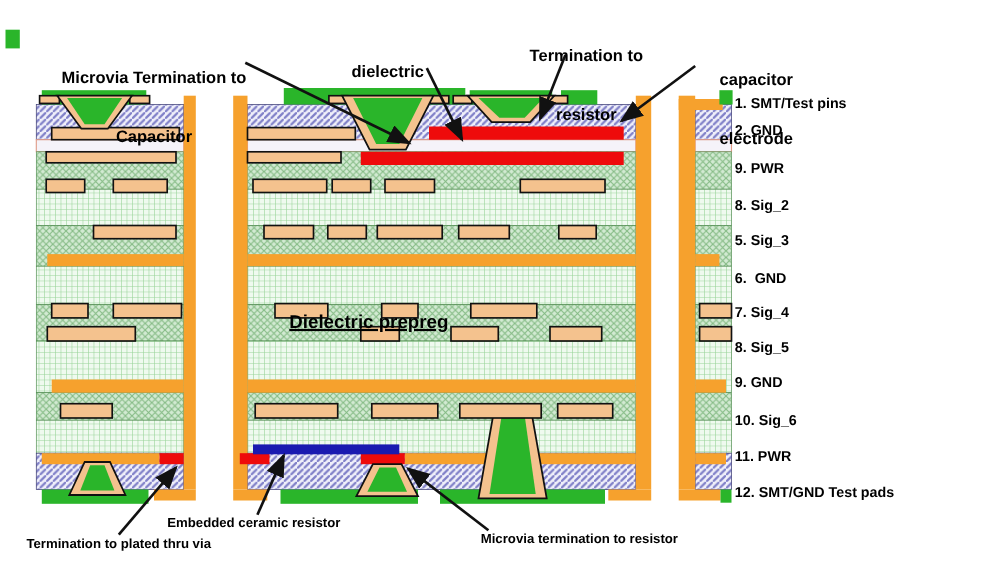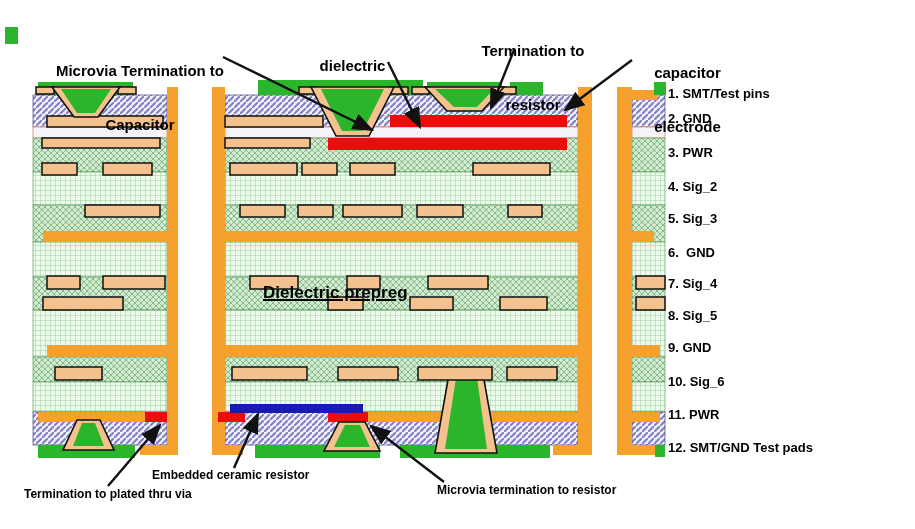--- a/index.html
+++ b/index.html
@@ -243,22 +243,22 @@
   </div>
 
   <div class="inline-label" style="left:263px;top:283px;">Dielectric prepreg</div>
 
   <div class="bottom-callout" style="left:152px;top:466px;">Embedded ceramic resistor</div>
   <div class="bottom-callout" style="left:24px;top:485px;">Termination to plated thru via</div>
   <div class="bottom-callout" style="left:437px;top:481px;">Microvia termination to resistor</div>
 
   <div class="stack-label" style="top:85px;">1. SMT/Test pins</div>
   <div class="stack-label" style="top:110px;">2. GND</div>
-  <div class="stack-label" style="top:144px;">3. PWR</div>
-  <div class="stack-label" style="top:178px;">4. Sig_2</div>
+  <div class="stack-label" style="top:144px;">9. PWR</div>
+  <div class="stack-label" style="top:178px;">8. Sig_2</div>
   <div class="stack-label" style="top:210px;">5. Sig_3</div>
   <div class="stack-label" style="top:244px;text-align:center;">6.  GND</div>
   <div class="stack-label" style="top:275px;">7. Sig_4</div>
   <div class="stack-label" style="top:307px;">8. Sig_5</div>
   <div class="stack-label" style="top:339px;">9. GND</div>
   <div class="stack-label" style="top:373px;">10. Sig_6</div>
   <div class="stack-label" style="top:406px;">11. PWR</div>
   <div class="stack-label" style="top:439px;">12. SMT/GND Test pads</div>
 
 </div>

